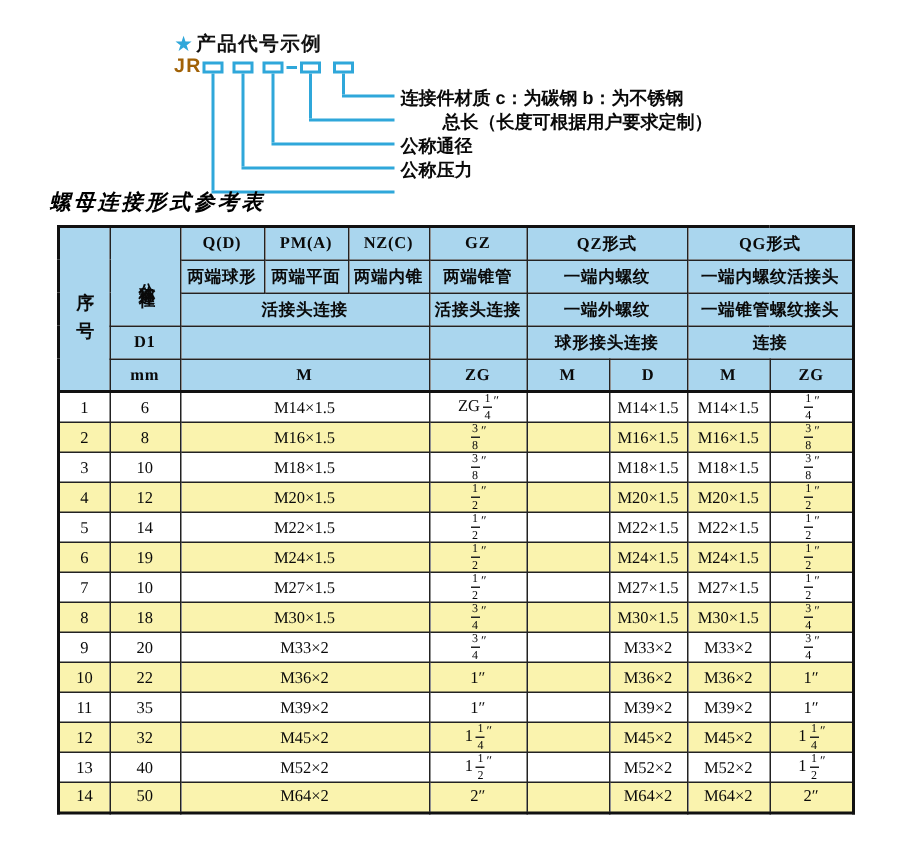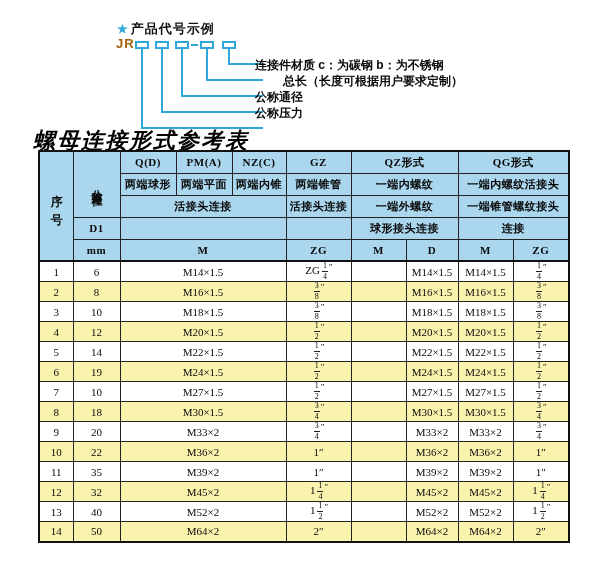--- a/index.html
+++ b/index.html
@@ -18,26 +18,26 @@
   
   .diagram{position:absolute;left:0;top:0;width:600px;height:140px;}
   .diagram-title{position:absolute;left:117px;top:20px;font-size:13px;font-weight:bold;letter-spacing:1px;}
   .diagram-title .star{color:var(--cyan);margin-right:2px;font-size:12px;}
   .jr{position:absolute;left:116px;top:36px;font-size:13px;font-weight:bold;letter-spacing:1px;color:#a16207;}
   .code-box{position:absolute;top:41px;width:14px;height:8px;border:2px solid var(--cyan);background:#fff;}
   .code-dash{position:absolute;top:44px;width:7px;height:2px;background:var(--cyan);}
   .conn{position:absolute;background:var(--cyan);}
   .conn.v{width:2px;}
   .conn.h{height:2px;}
-  .diagram-label{position:absolute;left:255px;font-size:12px;font-weight:bold;white-space:nowrap;color:#0a0a0a;}
+  .diagram-label{position:absolute;left:267px;font-size:12px;font-weight:bold;white-space:nowrap;color:#0a0a0a;}
   
   .table-title{
     position:absolute;left:33px;top:126px;
     font-family:Liberation Mono, monospace;font-style:italic;font-weight:bold;
-    font-size:22px;letter-spacing:2px;color:#000;
+    font-size:14px;letter-spacing:2px;color:#000;
   }
   
   table.ref{
     position:absolute;left:38px;top:150px;width:530px;
     border-collapse:collapse;table-layout:fixed;
     border:2px solid var(--outer);
   }
   table.ref th,table.ref td{
     border:1px solid var(--border);
     text-align:center;vertical-align:middle;

